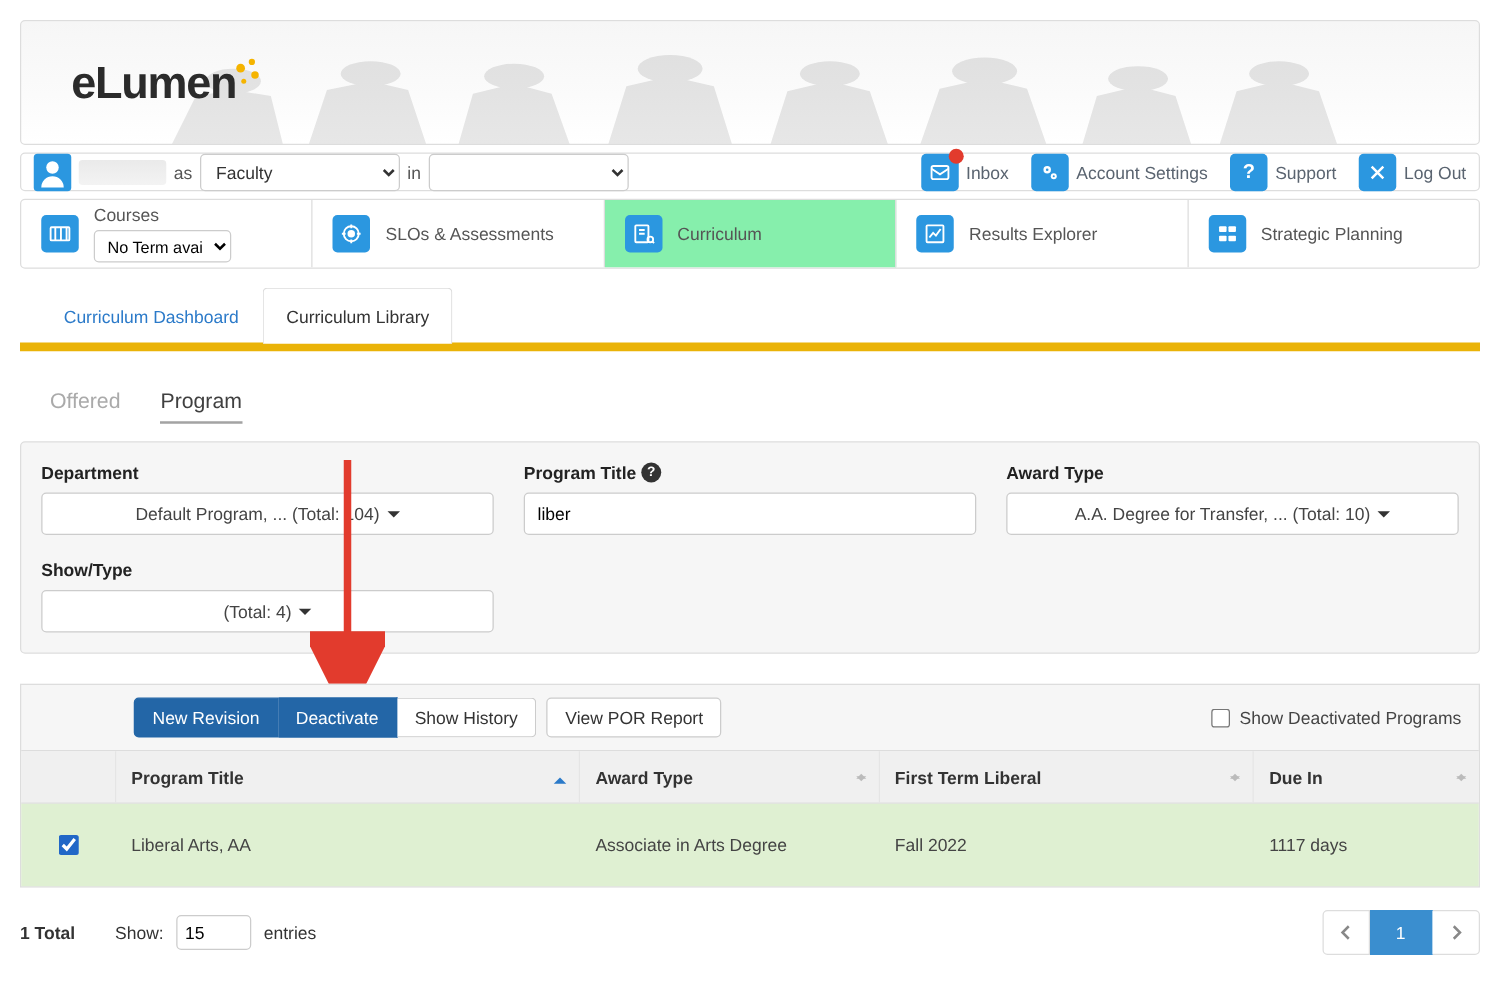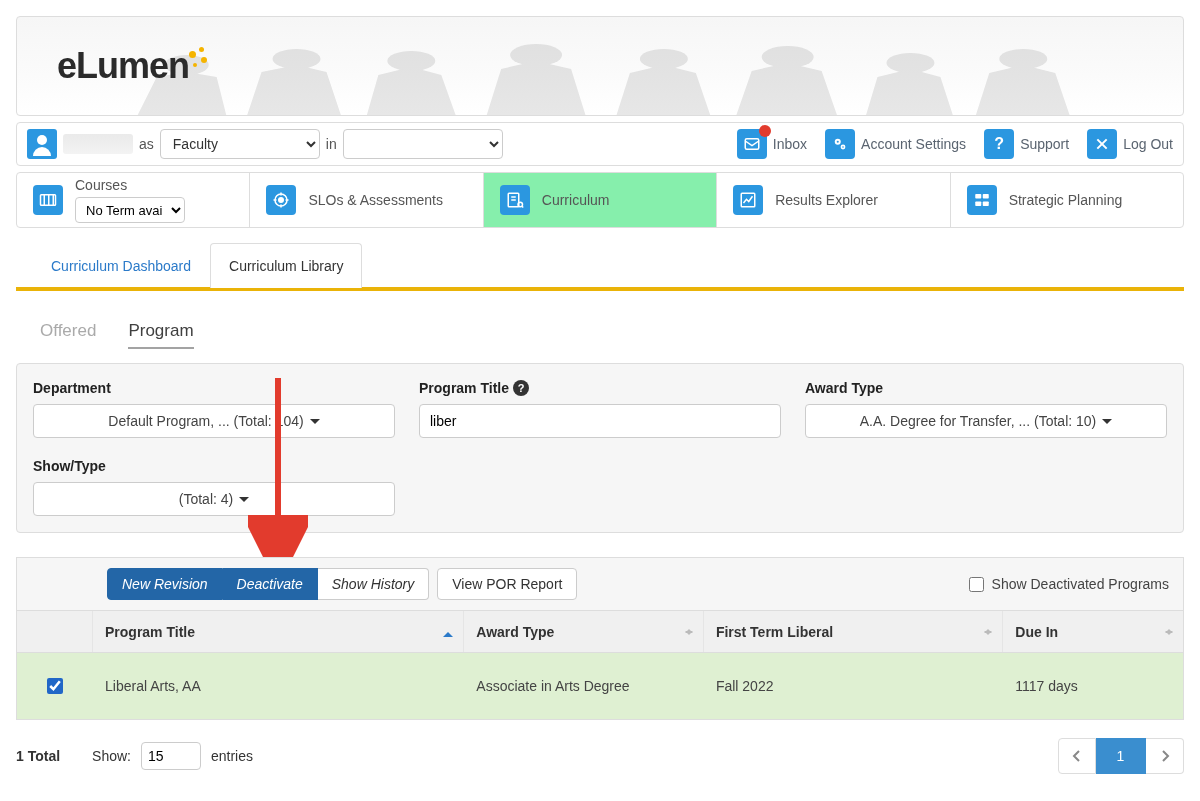--- a/index.html
+++ b/index.html
@@ -50,21 +50,21 @@
   .logo .dots .d1{width:7px;height:7px;left:0;top:6px;}
   .logo .dots .d2{width:5px;height:5px;left:10px;top:2px;}
   .logo .dots .d3{width:6px;height:6px;left:12px;top:12px;}
   .logo .dots .d4{width:4px;height:4px;left:4px;top:18px;}
 
   
   .user-bar {
     margin-top:6px;
     border:1px solid #ddd;
     border-radius:4px;
-    height:44px;
+    height:31px;
     display:flex;
     align-items:center;
     padding:0 10px;
     gap:6px;
   }
   .user-bar .avatar {
     width:30px;height:30px;background:#2b97e0;border-radius:3px;
     position:relative;
   }
   .user-bar .avatar::before{
@@ -123,21 +123,21 @@
     width:30px;height:30px;border-radius:4px;background:#2b97e0;
     display:flex;align-items:center;justify-content:center;color:#fff;flex-shrink:0;
   }
   .nav-item .courses-col{display:flex;flex-direction:column;gap:4px;}
   .term-select{
     height:26px;border:1px solid #ccc;border-radius:4px;padding:0 6px;
     font-size:13px;width:110px;background:#fff;
   }
   
   .subtabs{
-    margin-top:14px;border-bottom:4px solid #eab308;
+    margin-top:14px;border-bottom:7px solid #eab308;
     display:flex;gap:0;padding-left:16px;align-items:flex-end;
   }
   .subtabs .tab{
     padding:14px 18px;color:#2b7ac9;cursor:pointer;
     border:1px solid transparent;border-bottom:none;
     position:relative;top:1px;background:transparent;
   }
   .subtabs .tab.active{
     color:#333;border-color:#ddd;border-radius:4px 4px 0 0;background:#fff;
   }
@@ -179,21 +179,21 @@
   .toolbar-row{
     display:flex;align-items:center;padding:10px 14px;gap:0;
     border-bottom:1px solid #ddd;
   }
   .toolbar-row .lead-spacer{width:76px;}
   .btn-group{display:flex;}
   .btn{
     height:32px;padding:0 14px;border:1px solid #ccc;background:#fff;
     color:#333;font-size:14px;cursor:pointer;display:flex;align-items:center;
   }
-  .btn-group .btn{border-radius:0;font-style:italic;}
+  .btn-group .btn{border-radius:0;}
   .btn-group .btn:first-child{border-radius:4px 0 0 4px;}
   .btn-group .btn:last-child{border-radius:0 4px 4px 0;}
   .btn-group .btn + .btn{border-left:none;}
   .btn.primary{background:#2366a7;border-color:#2366a7;color:#fff;}
   .btn.solo{border-radius:4px;margin-left:8px;}
   .toolbar-row .grow{flex:1;}
   .chk-label{display:flex;align-items:center;gap:8px;color:#444;}
   .chk-label input{width:15px;height:15px;}
   
   .grid-head, .grid-row{

